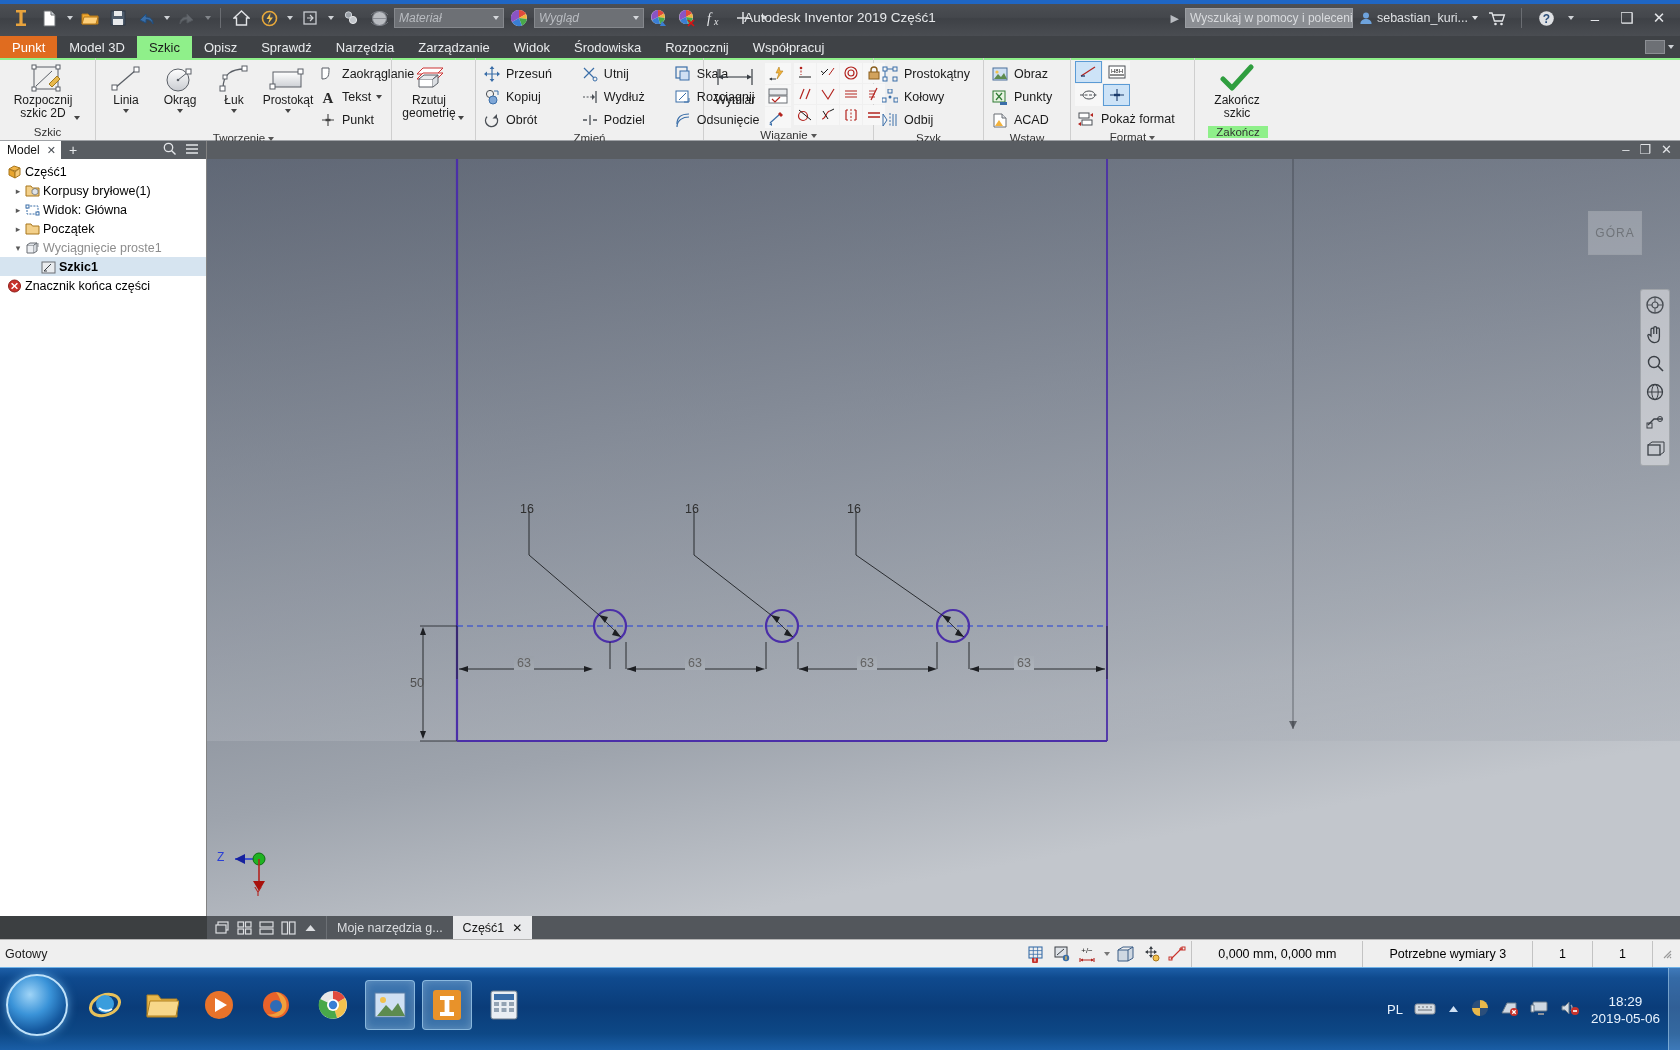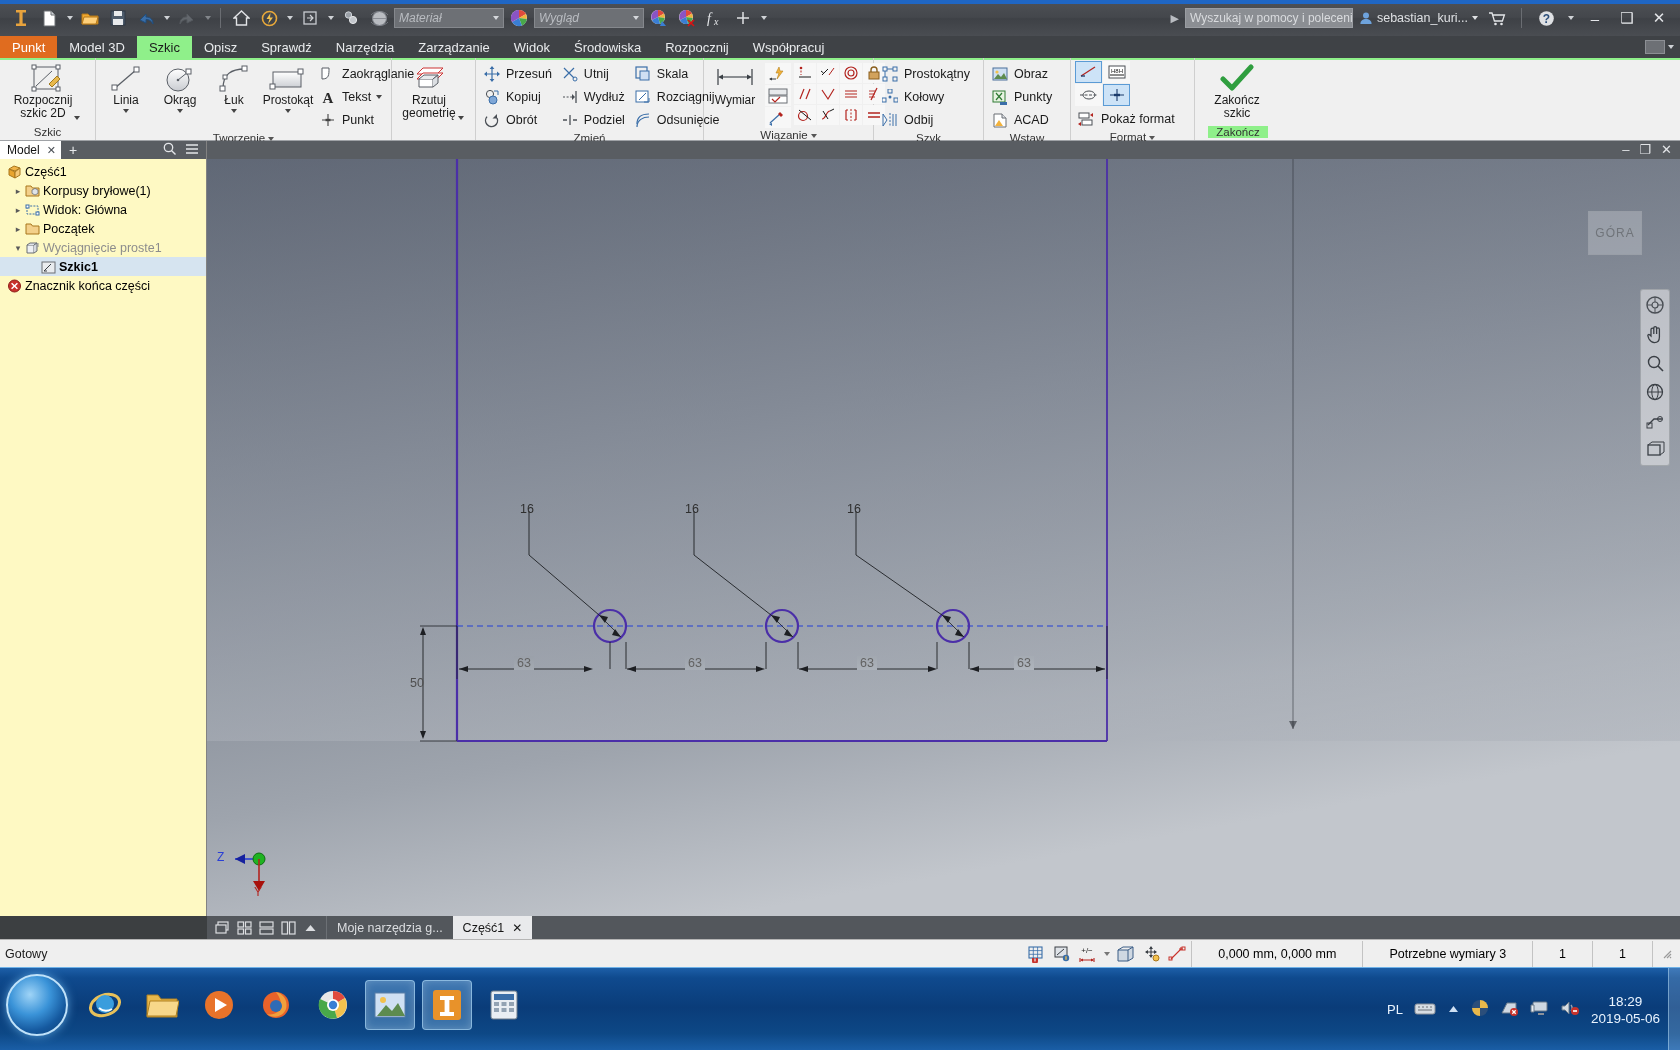--- a/index.html
+++ b/index.html
@@ -89,21 +89,21 @@
 
   .icogrid { display:flex; flex-direction:column; gap:1px; padding-top:2px; }
   .icorow { display:flex; gap:1px; }
   .icobtn {
     width:22px; height:20px; display:flex; align-items:center; justify-content:center;
     border:1px solid transparent; cursor:pointer; background:#f7f7f7;
   }
   .icobtn.sel { background:#cde3f7; border-color:#5b9bd5; }
 
   
-  .browser { position:absolute; left:0; top:141px; width:207px; height:775px; background:#fef9c3; border-right:1px solid #828282; }
+  .browser { position:absolute; left:0; top:141px; width:207px; height:775px; background:#ffffff; border-right:1px solid #828282; }
   .browser-hdr { height:18px; background:#595d62; display:flex; align-items:stretch; font-size:12px; }
   .bh-tab { background:#fff; color:#111; display:flex; align-items:center; padding:0 5px 0 7px; gap:7px; cursor:pointer; }
   .bh-plus { color:#e8eaec; display:flex; align-items:center; padding:0 8px; cursor:pointer; font-size:14px; }
   .bh-right { margin-left:auto; display:flex; align-items:center; gap:9px; padding-right:7px; }
   .tree { padding:3px 0 0 0; font-size:12.5px; }
   .tnode { display:flex; align-items:center; height:19px; padding-left:4px; cursor:pointer; white-space:nowrap; }
   .tnode.selected { background:#d6e4f0; }
   .tnode.dimmed .tlabel { color:#8d8d8d; }
   .tnode.bold .tlabel { font-weight:bold; }
   .expander { width:12px; height:12px; display:flex; align-items:center; justify-content:center; color:#5a5a5a; font-size:9px; }
@@ -273,20 +273,21 @@
           </svg>
       </div>
       <div class="q-ico">
         <svg width="14" height="14">
             <path d="M7 1v12M1 7h12" stroke="#dfe1e4" stroke-width="1.5"></path>
           </svg>
       </div>
       <div class="q-caret"></div>
     </div>
 
+    <div class="apptitle">Autodesk Inventor 2019   Część1</div>
 
     <div class="tb-right">
       <span style="color:#b9bcc1; font-size:11px;">▶</span>
       <div class="help-search">Wyszukaj w pomocy i poleceniach</div>
       <div class="acct">
         <svg width="14" height="14">
             <circle cx="7" cy="4.4" r="3" fill="#6ea3dd"></circle>
             <path d="M1.4 13c0-3.2 2.5-5 5.6-5s5.6 1.8 5.6 5z" fill="#6ea3dd"></path>
           </svg>
         <span>sebastian_kuri...</span>
@@ -472,21 +473,21 @@
               <div class="lbl">geometrię</div>
             </div>
             <span class="dd-caret"></span>
           </div>
         </div>
       </div>
       <div class="panel-title"></div>
     </div>
 
     <div class="panel" style="width:228px">
-      <div class="panel-body" style="gap:0">
+      <div class="panel-body" style="gap:20px">
         <div class="smallcol">
           <div class="smallbtn">
             <span class="ic">
                 <svg width="16" height="16">
                   <path d="M8 1v14M1 8h14" stroke="#3a6ea8" stroke-width="1.2"></path>
                   <path d="M8 0l2.4 3H5.6zM8 16l2.4-3H5.6zM0 8l3-2.4v4.8zM16 8l-3-2.4v4.8z" fill="#3a6ea8"></path>
                 </svg>
               </span>
             <span class="lbl">Przesuń</span>
           </div>

